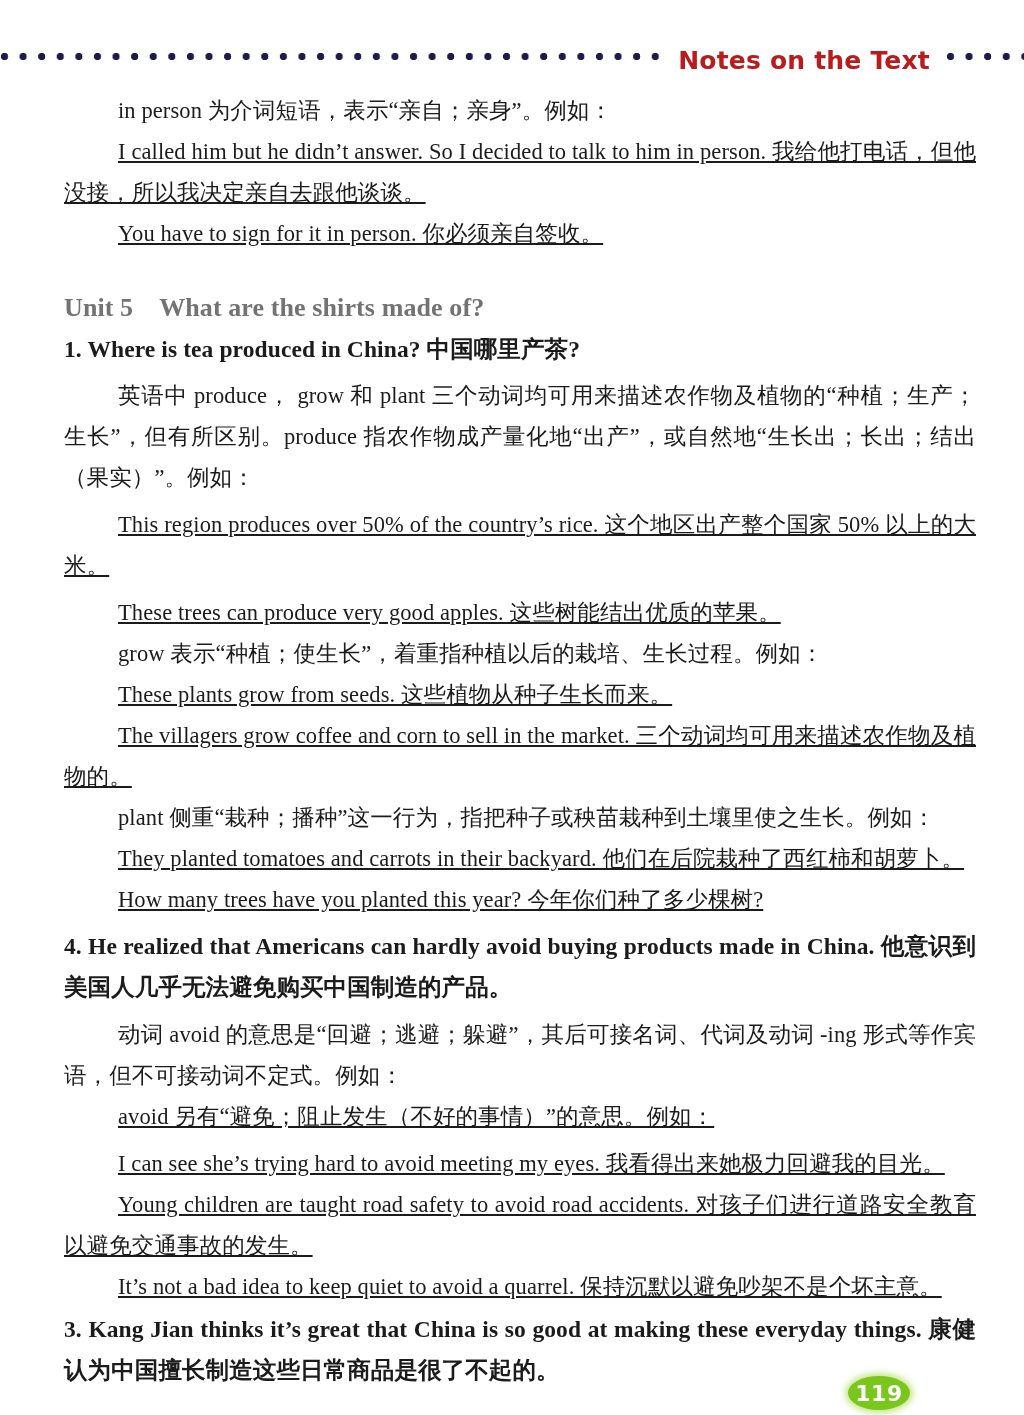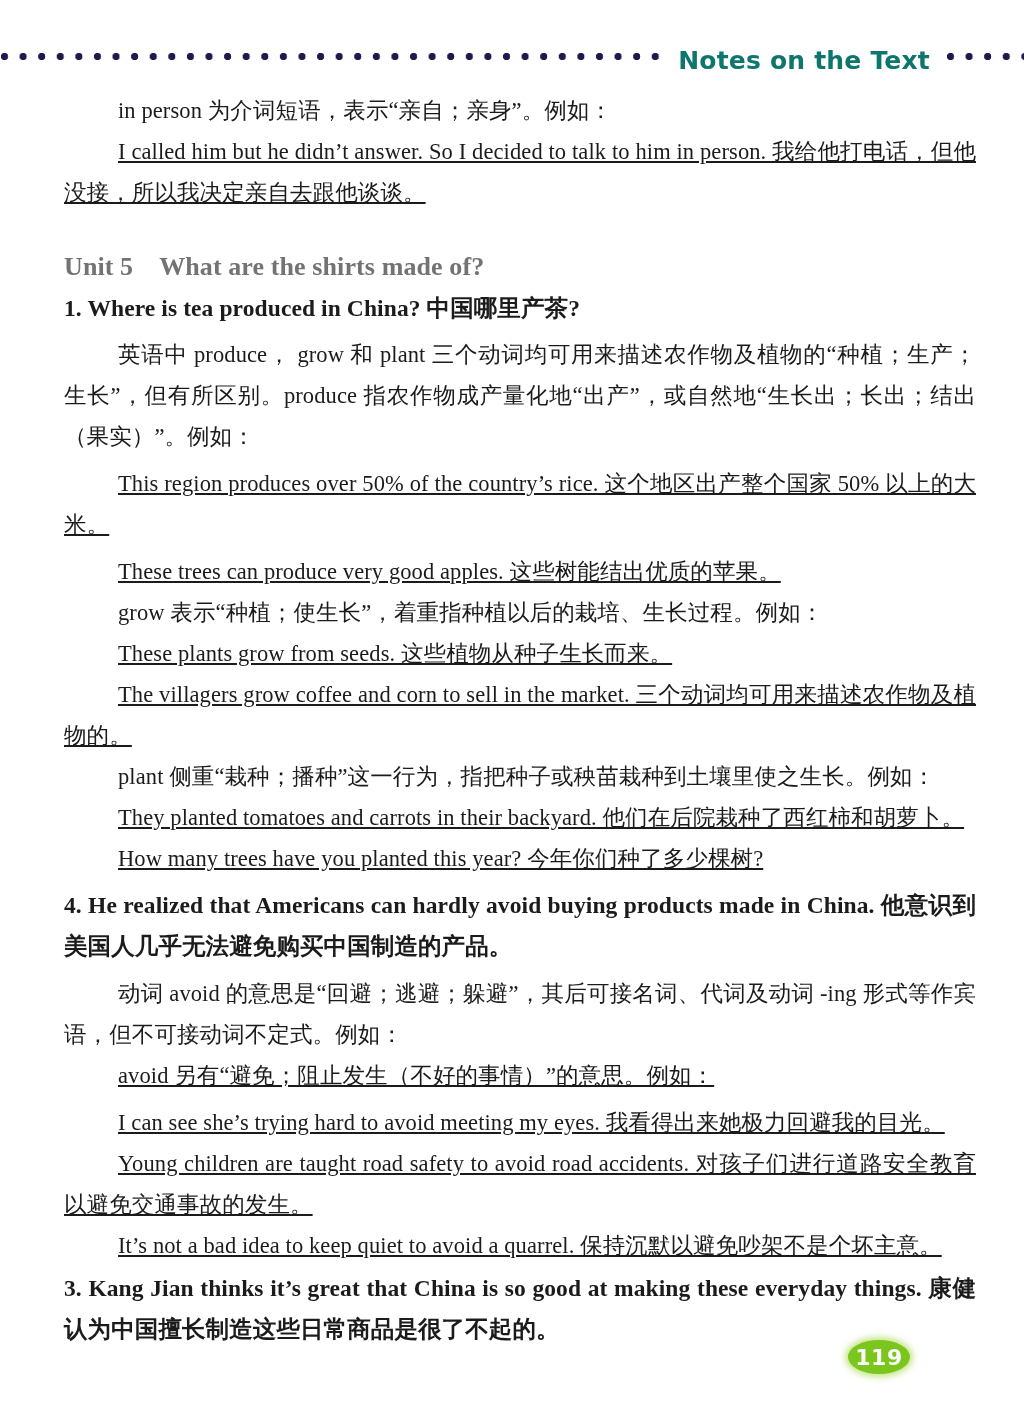--- a/index.html
+++ b/index.html
@@ -45,21 +45,21 @@
   .dot-rule.right {
     flex: 0 0 78px;
     margin-left: 10px;
   }
   .header-title {
     flex: 0 0 auto;
     font-family: "DejaVu Sans", "Liberation Sans", sans-serif;
     font-weight: bold;
     font-size: 25px;
     letter-spacing: 0.2px;
-    color: #0f766e;
+    color: #b91c1c;
     padding: 0 6px 0 12px;
     white-space: nowrap;
     margin-top: 8px;
   }
 
   
   .content {
     position: absolute;
     top: 84px;
     left: 64px;
@@ -101,21 +101,21 @@
     line-height: 40px;
     color: #737373;
     margin-top: 34px;
     white-space: pre;
   }
 
   
   .page-number {
     position: absolute;
     left: 848px;
-    top: 1340px;
+    top: 1376px;
     width: 62px;
     height: 34px;
     border-radius: 50% / 50%;
     background: #7ac61c;
     box-shadow: 0 0 6px 3px rgba(150,210,40,0.55);
     display: flex;
     align-items: center;
     justify-content: center;
     color: #ffffff;
     font-family: "DejaVu Sans", "Liberation Sans", sans-serif;
@@ -130,20 +130,21 @@
 <div class="page-header">
   <span class="dot-rule left"></span>
   <span class="header-title">Notes on the Text</span>
   <span class="dot-rule right"></span>
 </div>
 
 <div class="content">
 
   <p class="explain gap-sm">in person 为介词短语，表示“亲自；亲身”。例如：</p>
   <p class="example">I called him but he didn’t answer. So I decided to talk to him in person. 我给他打电话，但他没接，所以我决定亲自去跟他谈谈。</p>
+  <p class="example">You have to sign for it in person. 你必须亲自签收。</p>
 
   <p class="unit-heading"><span>Unit 5</span>    <span>What are the shirts made of?</span></p>
 
   <p class="item-head tight">1.  Where is tea produced in China? 中国哪里产茶?</p>
   <p class="explain gap-sm">英语中 produce， grow 和 plant 三个动词均可用来描述农作物及植物的“种植；生产；生长”，但有所区别。produce 指农作物成产量化地“出产”，或自然地“生长出；长出；结出（果实）”。例如：</p>
   <p class="example gap-sm">This region produces over 50% of the country’s rice. 这个地区出产整个国家 50% 以上的大米。</p>
   <p class="example gap-sm">These trees can produce very good apples. 这些树能结出优质的苹果。</p>
   <p class="explain">grow 表示“种植；使生长”，着重指种植以后的栽培、生长过程。例如：</p>
   <p class="example">These plants grow from seeds. 这些植物从种子生长而来。</p>
   <p class="example">The villagers grow coffee and corn to sell in the market. 三个动词均可用来描述农作物及植物的。</p>

